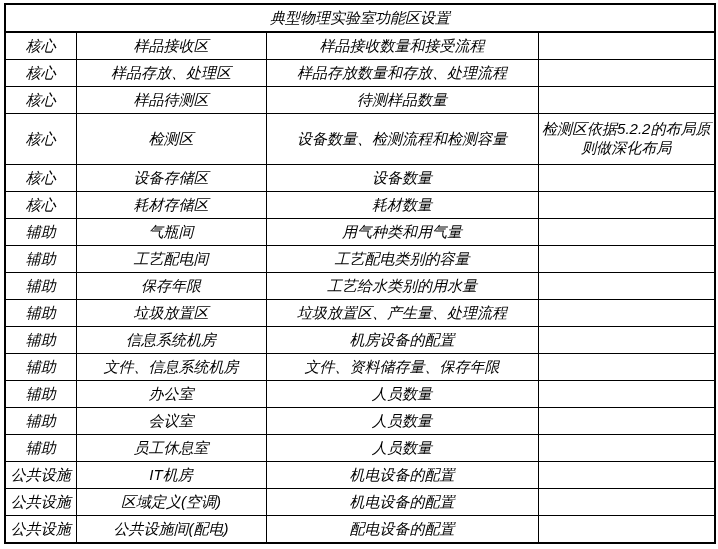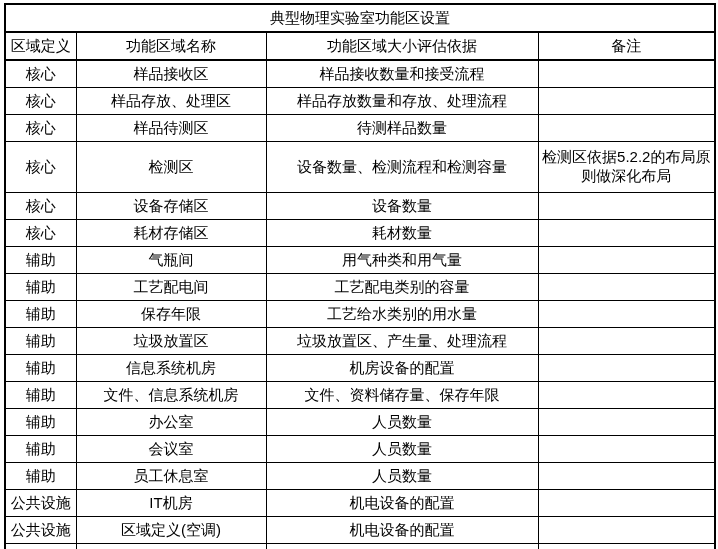--- a/index.html
+++ b/index.html
@@ -10,20 +10,21 @@
     height: 549px;
     font-family: "Liberation Sans", sans-serif;
     color: #000000;
   }
   .sheet {
     box-sizing: border-box;
     width: 718px;
     height: 549px;
     padding: 3px 4px;
     background: #ffffff;
+    font-style: italic;
   }
   table.zone-table {
     border-collapse: collapse;
     table-layout: fixed;
     width: 710px;
     border: 2px solid #000000;
   }
   table.zone-table col.c1 { width: 71px; }
   table.zone-table col.c2 { width: 190px; }
   table.zone-table col.c3 { width: 272px; }
@@ -58,26 +59,20 @@
   <table class="zone-table">
     <colgroup>
       <col class="c1">
         <col class="c2">
         <col class="c3">
         <col class="c4">
     </colgroup>
     <tbody>
       <tr class="title-row">
         <td colspan="4">典型物理实验室功能区设置</td>
-      </tr>
-      <tr class="header-row">
-        <th>区域定义</th>
-        <th>功能区域名称</th>
-        <th>功能区域大小评估依据</th>
-        <th>备注</th>
       </tr>
 
       <tr class="data-row">
         <td>核心</td>
         <td>样品接收区</td>
         <td>样品接收数量和接受流程</td>
         <td></td>
       </tr>
       <tr class="data-row">
         <td>核心</td>

